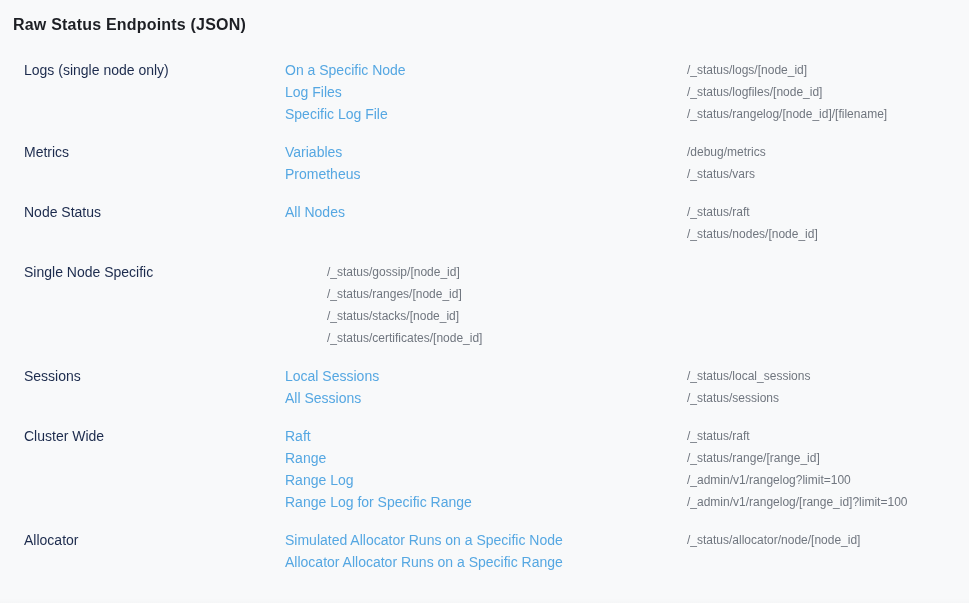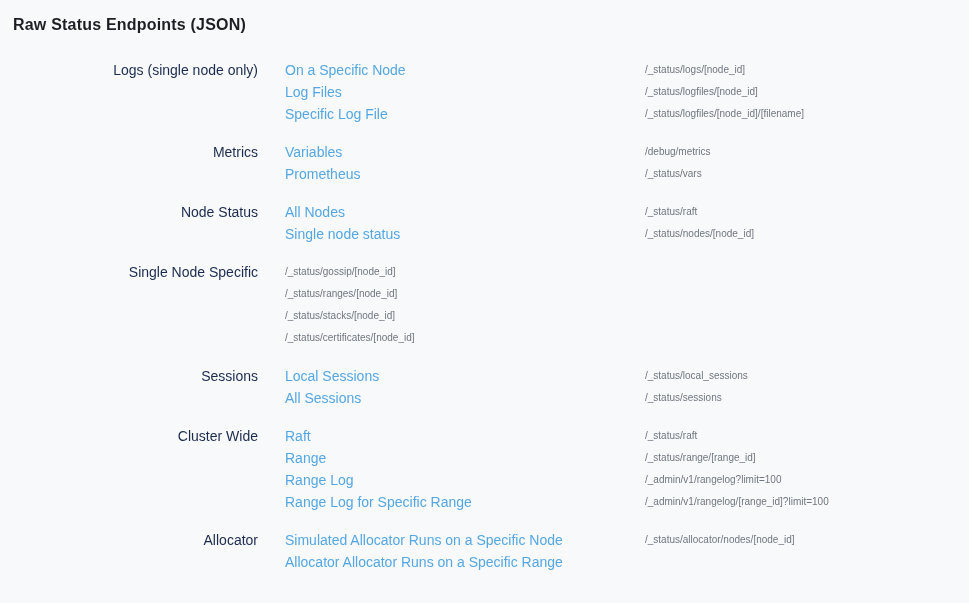--- a/index.html
+++ b/index.html
@@ -25,41 +25,43 @@
     letter-spacing:.2px;
     color:var(--title);
   }
   .groups{margin-top:22px;}
   .group{
     display:grid;
     grid-template-columns:285px 360px 1fr;
     margin-bottom:16px;
   }
   .category{
-    text-align:right;
+    text-align:left;
     padding-right:27px;
     font-size:14px;
     line-height:22px;
     color:var(--category);
+    margin-left:24px;
   }
   .links,.endpoints{display:flex;flex-direction:column;}
   .link{
     font-size:14px;
     line-height:22px;
     color:var(--link);
     text-decoration:none;
     cursor:pointer;
     align-self:flex-start;
     white-space:nowrap;
   }
   .path{
-    font-size:10px;
+    font-size:12px;
     line-height:22px;
     color:var(--endpoint);
     white-space:nowrap;
+    margin-left:42px;
   }
   .bottom-fade{
     position:absolute;
     left:0;right:0;top:585px;height:18px;
     background:linear-gradient(to bottom, rgba(20,20,30,0) 0%, rgba(20,20,30,0.045) 100%);
     pointer-events:none;
   }
 </style>
 </head>
 <body>
@@ -70,41 +72,40 @@
   <div class="group">
     <div class="category">Logs (single node only)</div>
     <div class="links">
           <a class="link" href="#">On a Specific Node</a>
           <a class="link" href="#">Log Files</a>
           <a class="link" href="#">Specific Log File</a>
         </div>
     <div class="endpoints">
           <div class="path">/_status/logs/[node_id]</div>
           <div class="path">/_status/logfiles/[node_id]</div>
-          <div class="path">/_status/logfiles/[node_id]/[filename]</div>
+          <div class="path">/_status/rangelog/[node_id]/[filename]</div>
         </div>
   </div>
 
   <div class="group">
     <div class="category">Metrics</div>
     <div class="links">
           <a class="link" href="#">Variables</a>
           <a class="link" href="#">Prometheus</a>
         </div>
     <div class="endpoints">
           <div class="path">/debug/metrics</div>
           <div class="path">/_status/vars</div>
         </div>
   </div>
 
   <div class="group">
     <div class="category">Node Status</div>
     <div class="links">
           <a class="link" href="#">All Nodes</a>
-          <a class="link" href="#">Single node status</a>
         </div>
     <div class="endpoints">
           <div class="path">/_status/raft</div>
           <div class="path">/_status/nodes/[node_id]</div>
         </div>
   </div>
 
   <div class="group">
     <div class="category">Single Node Specific</div>
     <div class="endpoints">
@@ -143,18 +144,18 @@
         </div>
   </div>
 
   <div class="group">
     <div class="category">Allocator</div>
     <div class="links">
           <a class="link" href="#">Simulated Allocator Runs on a Specific Node</a>
           <a class="link" href="#">Allocator Allocator Runs on a Specific Range</a>
         </div>
     <div class="endpoints">
-          <div class="path">/_status/allocator/nodes/[node_id]</div>
+          <div class="path">/_status/allocator/node/[node_id]</div>
         </div>
   </div>
 </div>
   <div class="bottom-fade"></div>
 </div>
 
 </body></html>

